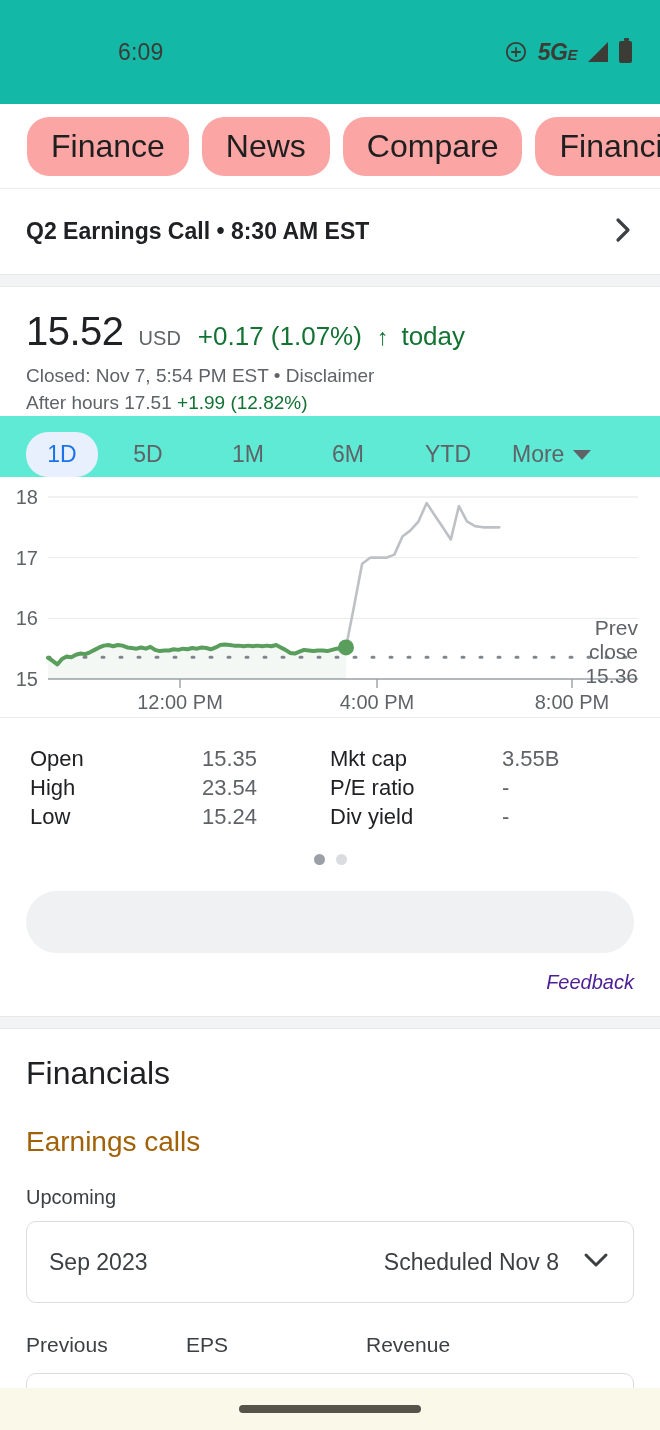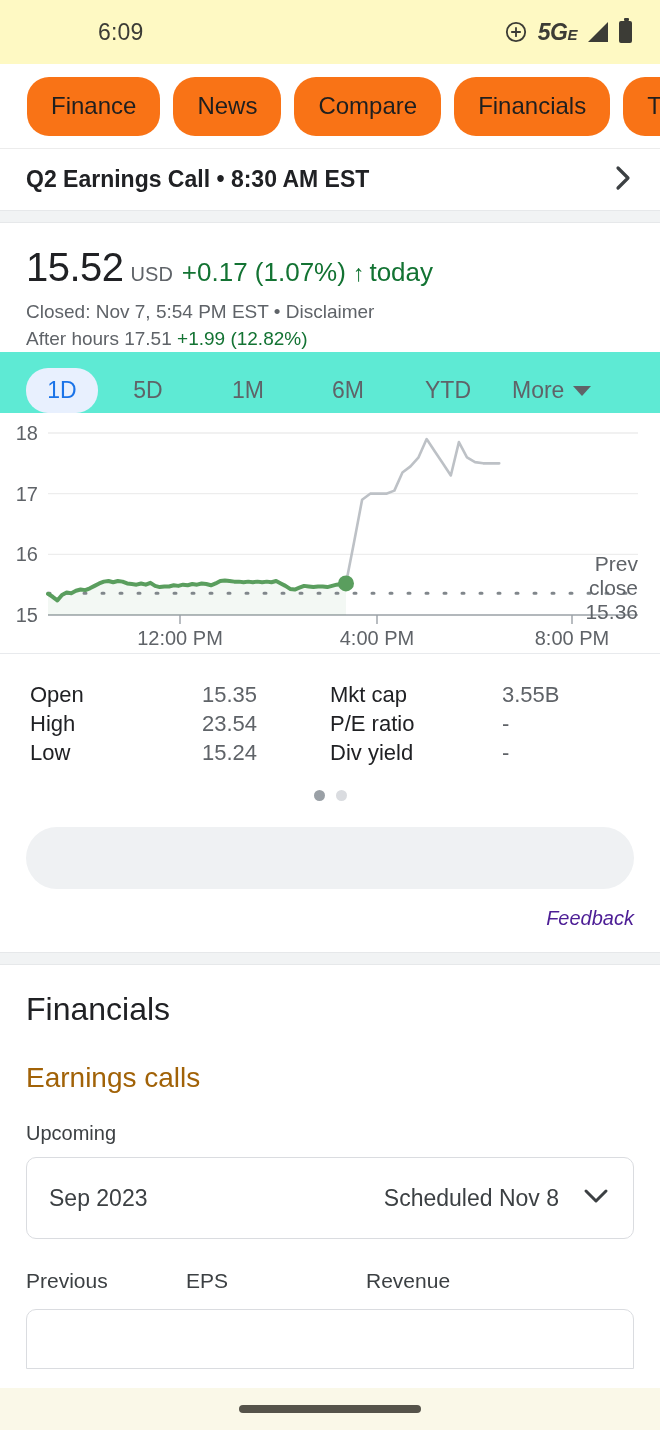--- a/index.html
+++ b/index.html
@@ -6,23 +6,23 @@
   html, body {
     width: 660px; height: 1430px;
     font-family: "Liberation Sans", sans-serif;
     background: #ffffff;
     overflow: hidden;
   }
   body { position: relative; }
 
   
   .statusbar {
-    height: 64px; background: #fef9c3;
+    height: 104px; background: #14b8a6;
     display: flex; align-items: center;
-    padding: 0 26px;
+    padding: 0 46px;
     position: relative;
   }
   .status-time {
     font-size: 23px; color: #3c3c36; letter-spacing: .2px;
     margin-left: 72px;
   }
   .status-right {
     position: absolute; right: 28px; top: 0; bottom: 0;
     display: flex; align-items: center; gap: 11px;
   }
@@ -47,45 +47,45 @@
     width: 5px; height: 3px; background: #3c3c36; border-radius: 1px;
   }
 
   
   .chiprow {
     height: 84px; background: #fff;
     display: flex; align-items: center; gap: 13px;
     padding-left: 27px; overflow: hidden; white-space: nowrap;
   }
   .chip {
-    background: #f97316; border-radius: 22px;
+    background: #fca5a5; border-radius: 22px;
     padding: 0 24px; height: 59px;
     display: flex; align-items: center;
-    font-size: 24px; color: #1f1f1f;
+    font-size: 32px; color: #1f1f1f;
     flex: 0 0 auto;
   }
 
   
   .banner {
-    height: 62px; background: #fff;
+    height: 86px; background: #fff;
     border-top: 1px solid #ececec;
     display: flex; align-items: center;
     padding: 0 26px; position: relative;
   }
   .banner-text { font-size: 23px; font-weight: bold; color: #202124; }
   .banner-chev {
     position: absolute; right: 26px; top: 50%;
     transform: translateY(-50%);
   }
 
   .band { height: 13px; background: #f1f3f4; border-top:1px solid #e6e8ea; border-bottom:1px solid #e6e8ea;}
 
   
   .quote { padding: 22px 26px 0 26px; background: #fff; }
-  .quote-line1 { display: flex; align-items: baseline; flex-wrap: nowrap; }
+  .quote-line1 { display: flex; align-items: baseline; flex-wrap: nowrap; gap: 8px; }
   .q-price { font-size: 40px; color: #202124; letter-spacing: -0.5px; }
   .q-cur { font-size: 20px; color: #5f6368; margin-left: 7px; }
   .q-chg { font-size: 26px; color: #137333; margin-left: 9px; }
   .q-arrow { font-size: 23px; color: #137333; margin-left: 7px; }
   .q-today { font-size: 26px; color: #137333; margin-left: 5px; }
   .q-sub { font-size: 19px; color: #5f6368; margin-top: 9px; line-height: 1.4; }
   .q-sub .ah-green { color: #137333; }
 
   
   .ranges {

